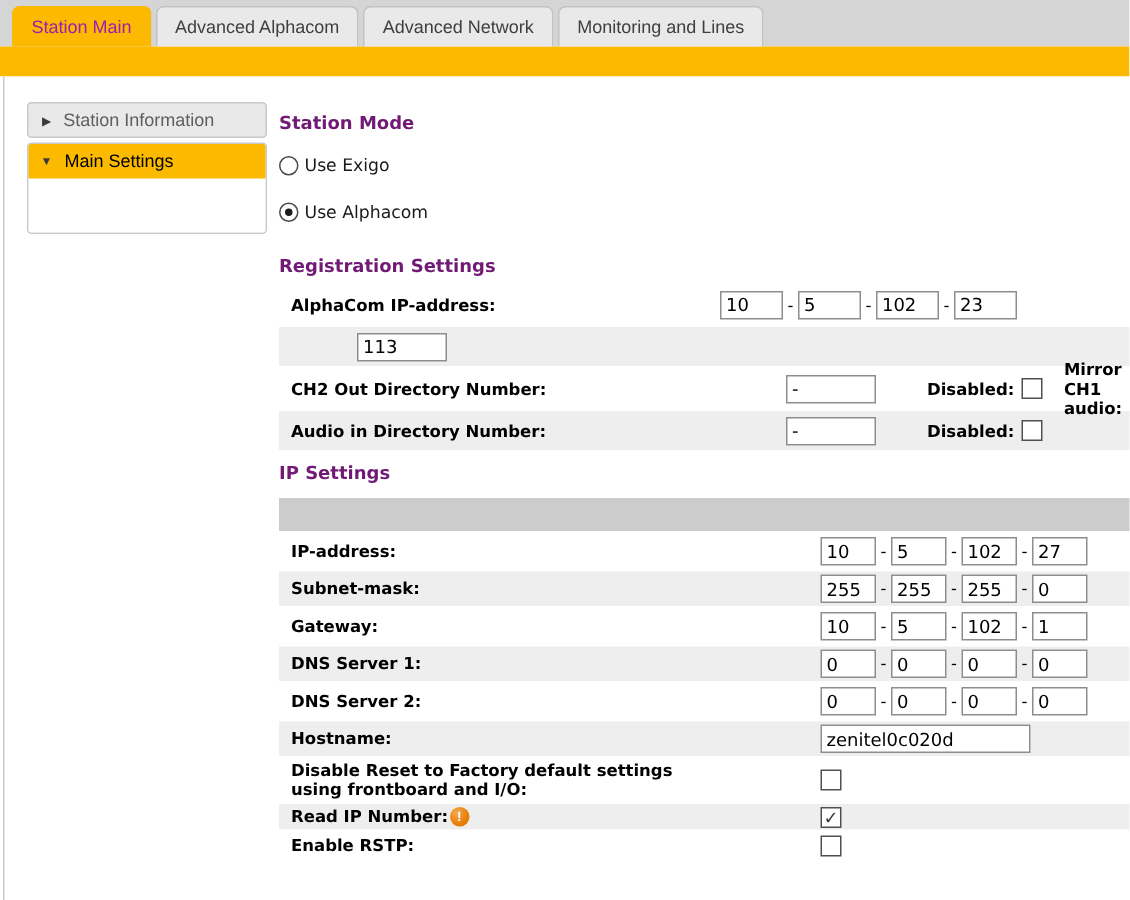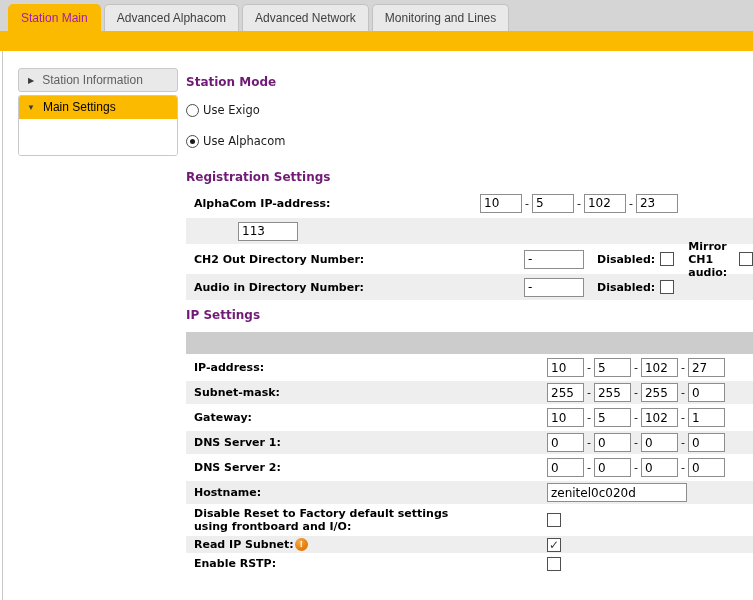--- a/index.html
+++ b/index.html
@@ -70,21 +70,21 @@
 
   input.box { height:19px; border:1px solid #8d8d8d; background:#fff;
               font-family:"DejaVu Sans", sans-serif; font-size:12px; color:#000;
               padding:0 2px 0 3px; }
   .oct-reg { width:42px; }
   .oct-ip  { width:37px; }
   .single  { width:60px;margin-left:44px; }
   .host    { width:140px; }
   .dash { margin:0 3px; color:#000; font-size:11px; }
 
-  .chk-label { font-weight:bold; margin-left:13px; }
+  .chk-label { font-weight:bold; margin-left:34px; }
   .chk-label.mirror { margin-left:14px; }
   .checkbox { width:14px; height:14px; border:1px solid #4f4f4f; background:#fff;
               display:inline-flex; align-items:center; justify-content:center;
               font-size:12px; line-height:12px; color:#3a3a3a; margin-left:5px;
               flex:none; cursor:default; }
   .ip .checkbox { margin-left:0; }
 
   .info-icon { display:inline-block; width:13px; height:13px; border-radius:50%;
                background:radial-gradient(circle at 35% 30%, #f6a94f 0%, #e8820c 55%, #d96f00 100%);
                color:#fff; font-size:9px; font-weight:bold; line-height:13px;
@@ -225,21 +225,21 @@
       </div>
       <div class="row tall">
         <span class="row-label">
           <span style="display:block">Disable Reset to Factory default settings</span>
           <span style="display:block">using frontboard and I/O:</span>
         </span>
         <span class="checkbox"></span>
       </div>
       <div class="row short">
         <span class="row-label">
-          <span>Read IP Subnet:</span><span class="info-icon">!</span>
+          <span>Read IP Number:</span><span class="info-icon">!</span>
         </span>
         <span class="checkbox checked">
             <span>✓</span>
           </span>
       </div>
       <div class="row short">
         <span class="row-label">Enable RSTP:</span>
         <span class="checkbox"></span>
       </div>
     </div>

